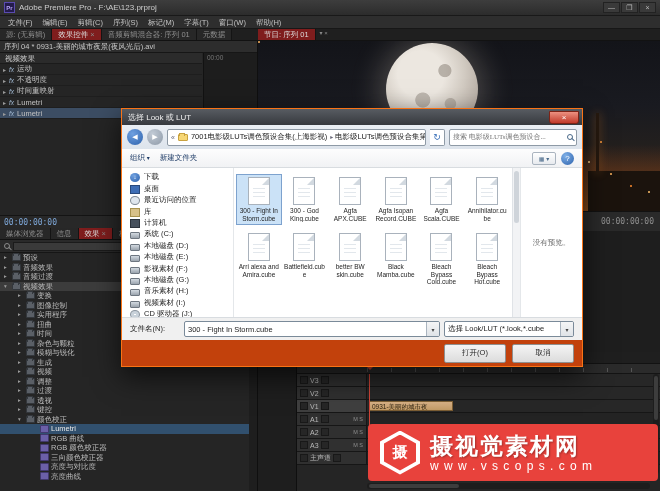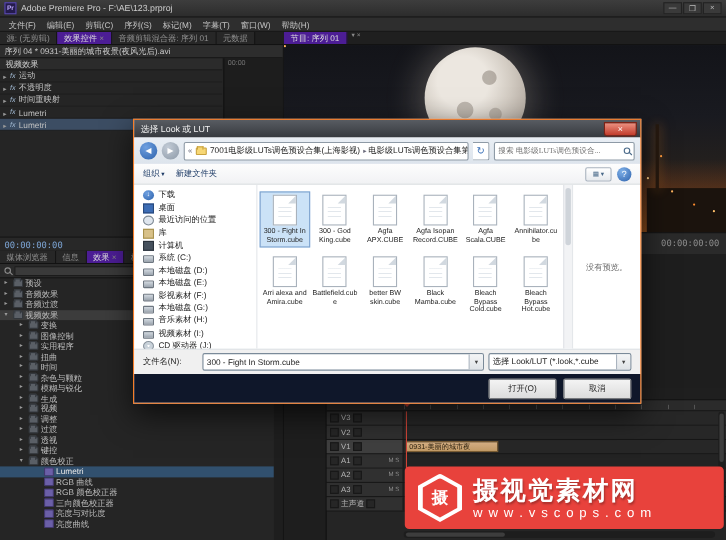--- a/index.html
+++ b/index.html
@@ -17,21 +17,21 @@
   .winbtn{width:17px;height:11px;background:#3a3a3a;border:1px solid #222;color:#bbb;font-size:7px;
           display:flex;align-items:center;justify-content:center}
   .menubar{position:absolute;left:0;top:16px;width:660px;height:13px;background:#2e2e2e;
            border-bottom:1px solid #171717;display:flex;align-items:center;padding-left:3px}
   .menu-item{padding:0 5px;font-size:7.5px;color:#c3c3c3;height:13px;line-height:13px}
 
   
   .ptabs{display:flex;background:#1f1f1f;height:12px;overflow:hidden;border-bottom:1px solid #121212}
   .ptab{padding:0 6px;height:12px;line-height:12px;font-size:7.5px;color:#8f8f8f;background:#272727;
         border-right:1px solid #141414;white-space:nowrap}
-  .ptab.active{background:#4c1d95;color:#ddd}
+  .ptab.active{background:#7f1d1d;color:#ddd}
   .ptab.close::after{content:" ×";color:#888}
 
   
   .lt-tabs{position:absolute;left:0;top:29px;width:258px;height:12px}
   .ec{position:absolute;left:0;top:41px;width:258px;height:187px;background:#252525;border-right:1px solid #0f0f0f}
   .ec-head{height:12px;background:#2d2d2d;border-bottom:1px solid #161616;display:flex;align-items:center;
            padding:0 4px;font-size:7.5px;color:#c8c8c8;white-space:nowrap;overflow:hidden}
   .ec-ruler{position:absolute;right:0;top:12px;bottom:13px;width:54px;background:#1d1d1d;border-left:1px solid #121212;
             font-size:6.5px;color:#777;padding:1px 3px}
   .ec-body{position:absolute;left:0;top:12px;right:55px;bottom:13px;overflow:hidden}
@@ -189,21 +189,21 @@
   .fsb .thumb{position:absolute;left:1px;right:1px;top:3px;height:52px;background:#cfd4da;border-radius:3px}
   .preview{width:62px;border-left:1px solid #e4e7ea;display:flex;align-items:center;justify-content:center;
            color:#6d6d6d;font-size:7.5px}
   .fnrow{height:22px;display:flex;align-items:center;gap:4px;padding:0 8px;background:#f0f0f0}
   .fnlabel{width:50px;text-align:left;font-size:7.5px;color:#222;flex:none}
   .combo{height:16px;background:#fff;border:1px solid #7a8a99;border-radius:2px;display:flex;align-items:center;overflow:hidden}
   .combo .val{flex:1;padding:0 3px;font-size:7.5px;color:#222;white-space:nowrap;overflow:hidden}
   .cbtn{width:13px;height:100%;background:linear-gradient(#f4f5f6,#dfe3e7);border-left:1px solid #aab4bf;
         display:flex;align-items:center;justify-content:center;color:#444;font-size:6px;flex:none}
   .combo.c1{flex:1}.combo.c2{width:130px;flex:none}
-  .btnrow{height:26px;display:flex;align-items:center;justify-content:flex-end;gap:6px;padding:0 8px;background:#0f172a}
+  .btnrow{height:26px;display:flex;align-items:center;justify-content:flex-end;gap:6px;padding:0 8px;background:#c2410c}
   .pbtn{width:62px;height:19px;background:linear-gradient(#f4f4f4,#dcdcdc);border:1px solid #8e8f8f;border-radius:2px;
         font-size:7.5px;color:#222;display:flex;align-items:center;justify-content:center}
 
   
   .wm{position:absolute;left:368px;top:424px;width:290px;height:57px;background:#e8423c;border-radius:4px;z-index:50;
       display:flex;align-items:center;gap:10px;padding:0 12px}
   .hex{width:40px;height:44px;background:#fff;clip-path:polygon(50% 0,100% 25%,100% 75%,50% 100%,0 75%,0 25%);
        display:flex;align-items:center;justify-content:center;flex:none}
   .hex-in{width:32px;height:36px;background:#e8423c;clip-path:polygon(50% 0,100% 25%,100% 75%,50% 100%,0 75%,0 25%);
           display:flex;align-items:center;justify-content:center;color:#fff;font-size:15px;font-weight:bold}

